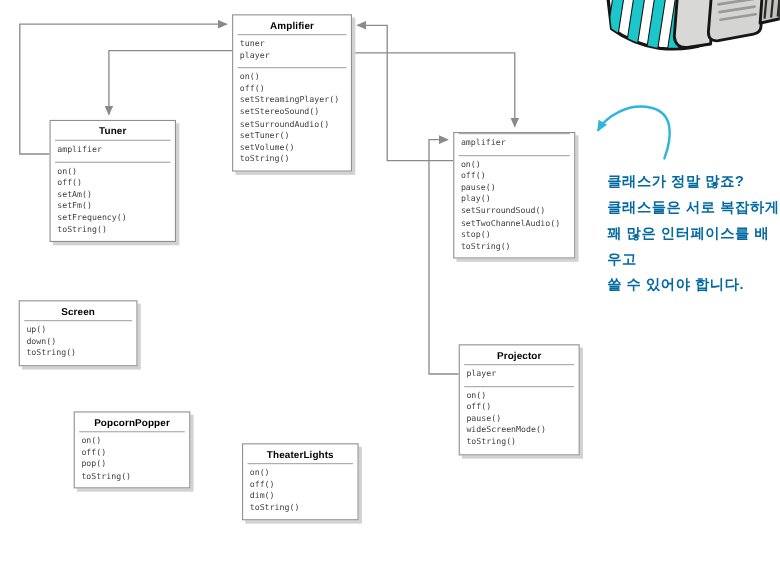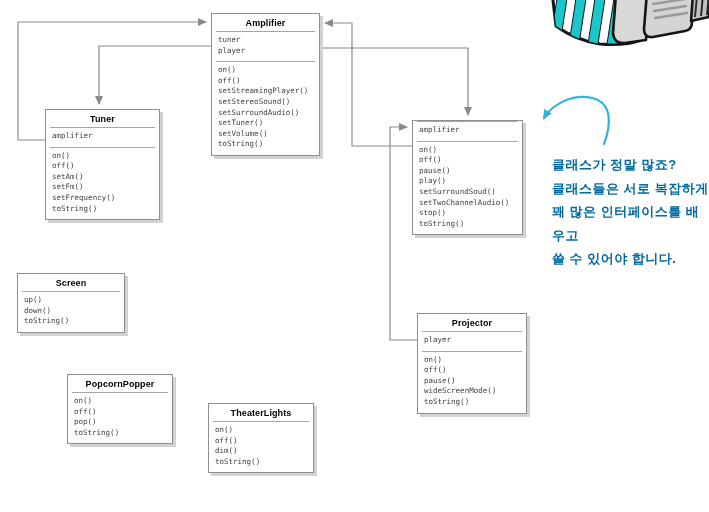--- a/index.html
+++ b/index.html
@@ -160,21 +160,21 @@
       <div class="uml-box" style="left: 67px; top: 374px; width: 106px;">
         <div class="uml-title">PopcornPopper</div>
         <div class="uml-sep"></div>
         <div class="uml-members">
           <div class="uml-row">on()</div>
           <div class="uml-row">off()</div>
           <div class="uml-row">pop()</div>
           <div class="uml-row">toString()</div>
         </div>
       </div>
-      <div class="uml-box" style="left: 208px; top: 403px; width: 106px;">
+      <div class="uml-box" style="left: 220px; top: 403px; width: 106px;">
         <div class="uml-title">TheaterLights</div>
         <div class="uml-sep"></div>
         <div class="uml-members">
           <div class="uml-row">on()</div>
           <div class="uml-row">off()</div>
           <div class="uml-row">dim()</div>
           <div class="uml-row">toString()</div>
         </div>
       </div>
     </div>

